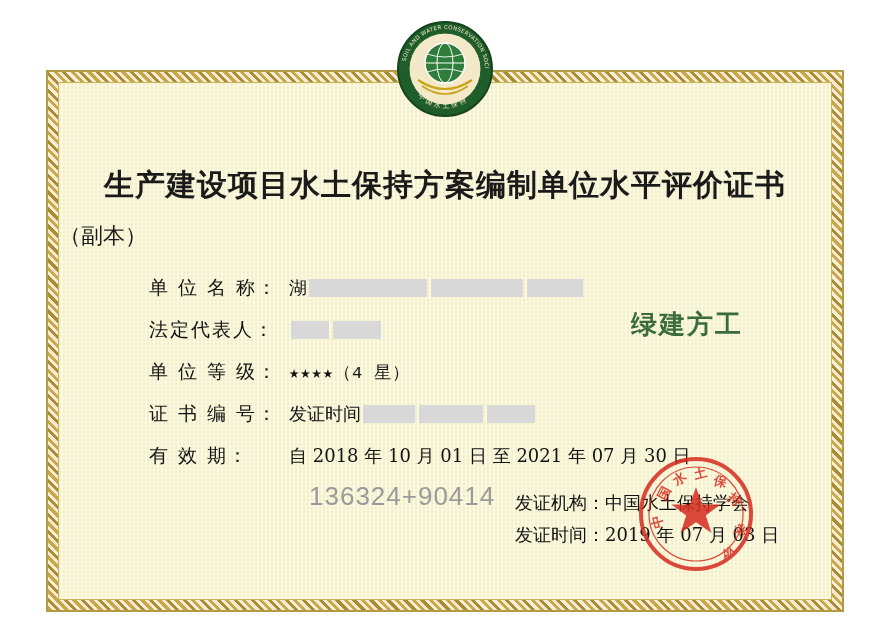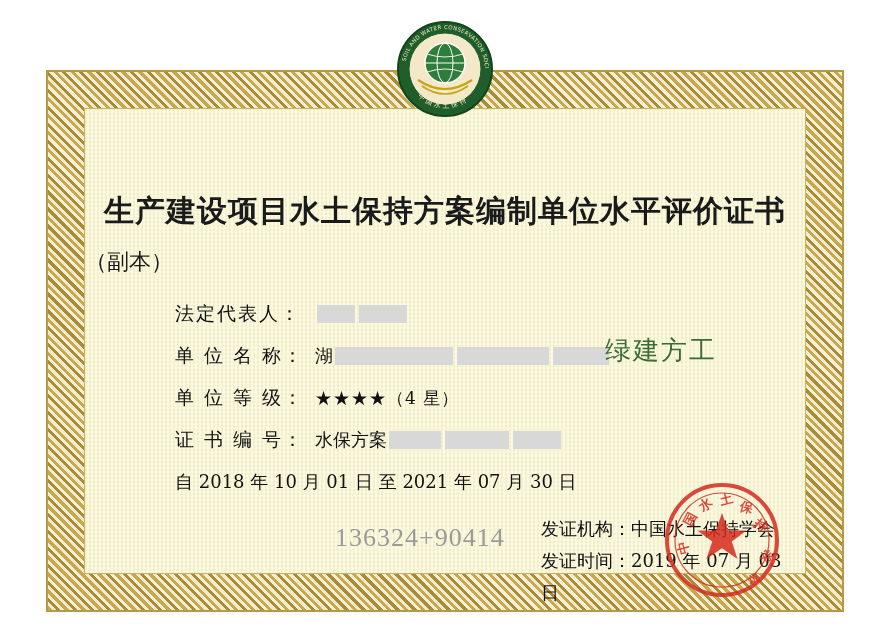--- a/index.html
+++ b/index.html
@@ -25,21 +25,21 @@
   .cert-frame {
     position: absolute;
     left: 46px;
     top: 70px;
     width: 798px;
     height: 542px;
     box-sizing: border-box;
     background:
       repeating-linear-gradient(45deg, #c8a84a 0px, #c8a84a 3px, #f3ead0 3px, #f3ead0 6px, #a98c33 6px, #a98c33 9px, #f7f0d8 9px, #f7f0d8 12px);
     border: 2px solid #b59a45;
-    padding: 36px;
+    padding: 10px;
   }
   .cert-frame-inner {
     position: relative;
     width: 100%;
     height: 100%;
     box-sizing: border-box;
     border: 1px solid #cbb05a;
     background:
       repeating-linear-gradient(0deg, rgba(255,255,255,0.30) 0px, rgba(255,255,255,0.30) 2px, rgba(255,255,255,0.0) 2px, rgba(255,255,255,0.0) 4px),
       repeating-linear-gradient(90deg, rgba(230,226,170,0.45) 0px, rgba(230,226,170,0.45) 2px, rgba(255,255,255,0.0) 2px, rgba(255,255,255,0.0) 4px),
@@ -116,40 +116,40 @@
     vertical-align: middle;
     margin: 0 2px;
   }
   .r1 { width: 118px; }
   .r2 { width: 92px; }
   .r3 { width: 38px; }
   .r4 { width: 48px; }
   .r5 { width: 56px; }
   .r6 { width: 52px; }
   .r7 { width: 64px; }
-  .stars { letter-spacing: 1px; font-size: 17px; }
+  .stars { letter-spacing: 1px; font-size: 17px; font-family: Liberation Mono, monospace; }
 
   
   .greenmark {
     position: absolute;
     right: 88px;
     top: 224px;
     font-family: "DejaVu Serif", "Liberation Serif", serif;
     font-size: 26px;
-    font-weight: normal;
+    font-weight: bold;
     color: #3a6b3a;
     letter-spacing: 2px;
   }
 
   
   .code-number {
     position: absolute;
     left: 250px;
-    top: 414px;
-    font-family: Liberation Serif, serif;
+    top: 398px;
+    font-family: Liberation Sans, sans-serif;
     font-size: 26px;
     color: #9a9a9a;
     letter-spacing: 1px;
   }
 
   
   .issuer {
     position: absolute;
     left: 456px;
     top: 404px;
@@ -175,55 +175,56 @@
 
 <div class="page">
 
   <div class="cert-frame">
     <div class="cert-frame-inner">
 
       <div class="cert-title">生产建设项目水土保持方案编制单位水平评价证书</div>
       <div class="cert-subtitle">（副本）</div>
 
       <div class="fields">
-
-        <div class="field-row">
-          <div class="field-label">法定代表人：</div>
-          <div class="field-value">
-            <span class="redact r3"></span>
-            <span class="redact r4"></span>
-          </div>
-        </div>
 
         <div class="field-row">
           <div class="field-label">单 位 名 称：</div>
           <div class="field-value">
             <span>湖</span>
             <span class="redact r1"></span>
             <span class="redact r2"></span>
             <span class="redact r5"></span>
           </div>
         </div>
 
         <div class="field-row">
+          <div class="field-label">法定代表人：</div>
+          <div class="field-value">
+            <span class="redact r3"></span>
+            <span class="redact r4"></span>
+          </div>
+        </div>
+
+        <div class="field-row">
           <div class="field-label">单 位 等 级：</div>
           <div class="field-value stars">★★★★（4 星）</div>
         </div>
 
         <div class="field-row">
           <div class="field-label">证 书 编 号：</div>
           <div class="field-value">
-            <span>水保方案</span>
+            <span>发证时间</span>
             <span class="redact r6"></span>
             <span class="redact r7"></span>
             <span class="redact r4"></span>
           </div>
         </div>
 
         <div class="field-row">
+          <div class="field-label">有 效 期：</div>
           <div class="field-value">自 2018 年 10 月 01 日 至 2021 年 07 月 30 日</div>
         </div>
 
       </div>
 
       <div class="greenmark">绿建方工</div>
 
       <div class="code-number">136324+90414</div>
 
       <div class="issuer">

